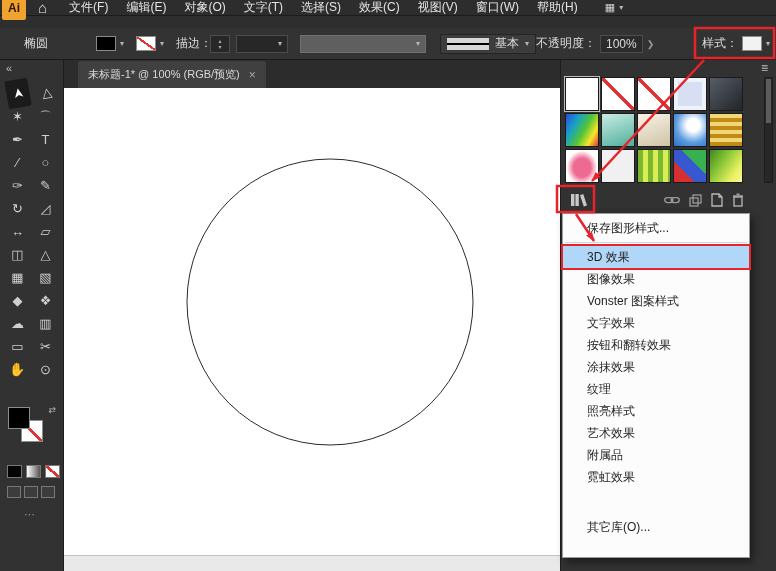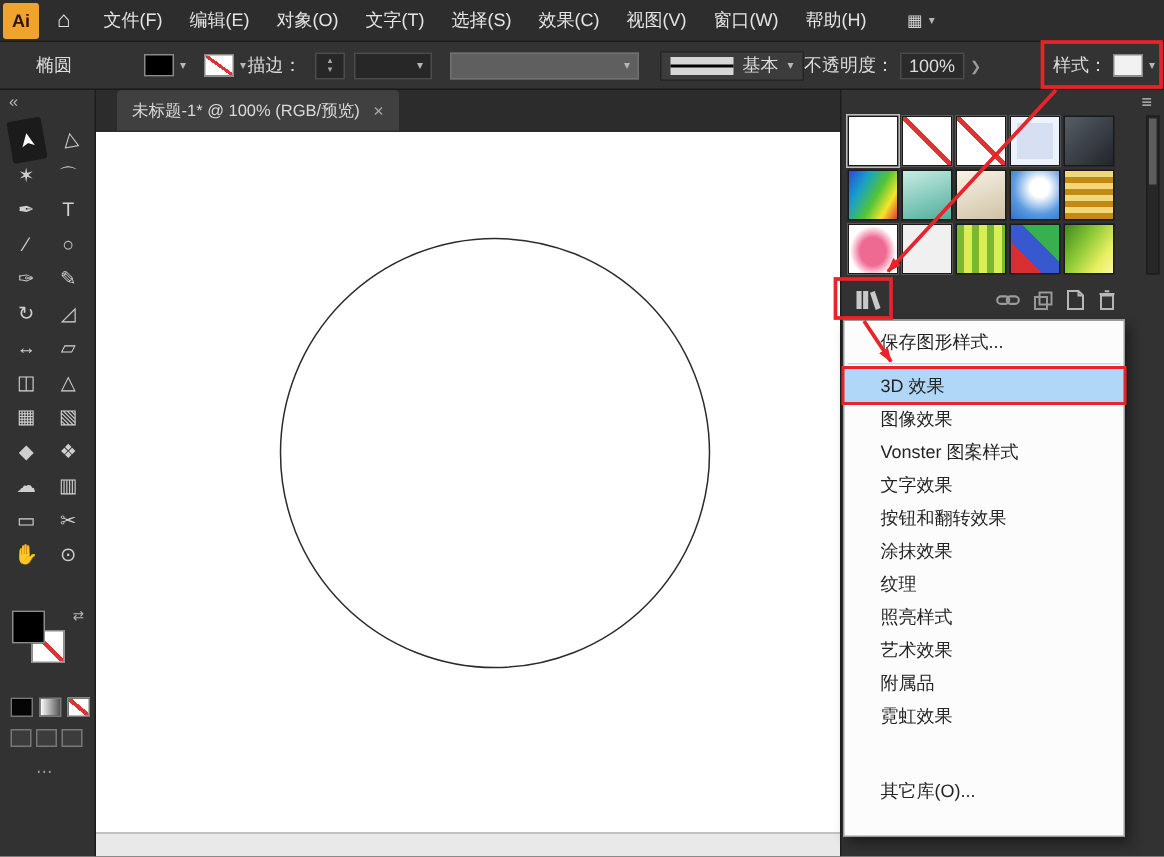--- a/index.html
+++ b/index.html
@@ -1,20 +1,20 @@
 <!DOCTYPE html>
 <html><head>
 <meta charset="utf-8">
 <style>
   * { margin:0; padding:0; box-sizing:border-box; }
   body { font-family:"Liberation Sans", sans-serif; background:#555; }
   .app { position:relative; width:776px; height:571px; background:#2e2e2e; overflow:hidden; font-family:"Liberation Sans", sans-serif; }
 
   
-  .menubar { position:absolute; top:0; left:0; right:0; height:28px; background:#2d2d2d; border-bottom:1px solid #1c1c1c; display:flex; align-items:center; }
+  .menubar { position:absolute; top:0; left:0; right:0; height:16px; background:#2d2d2d; border-bottom:1px solid #1c1c1c; display:flex; align-items:center; }
   .ai-logo { width:24px; height:24px; margin-left:2px; background:#f0a32e; color:#2d1600; font-weight:bold; font-size:12px; display:flex; align-items:center; justify-content:center; border-radius:2px; }
   .home-ic { color:#e2e2e2; font-size:15px; margin:0 13px 0 12px; }
   .mitem { color:#e4e4e4; font-size:12px; padding:17px 9px; cursor:default; }
   .ws-switch { margin-left:18px; color:#cfcfcf; font-size:11px; display:flex; gap:4px; align-items:center; }
 
   
   .controlbar { position:absolute; top:28px; left:0; right:0; height:32px; background:#333333; border-bottom:1px solid #191919; }
   .cb-item { position:absolute; top:0; height:100%; display:flex; align-items:center; gap:4px; color:#dcdcdc; font-size:12px; white-space:nowrap; }
   .chip { width:20px; height:15px; border:1px solid #8a8a8a; }
   .chip-black { background:#000; }
@@ -47,21 +47,21 @@
   .pbtn { width:15px; height:13px; border:1px solid #777; }
   .pbtn-color { background:#050505; }
   .pbtn-grad { background:linear-gradient(90deg,#fff,#555); }
   .pbtn-none { background:#fff; background-image:linear-gradient(to top right, transparent 42%, #e03434 42%, #e03434 58%, transparent 58%); }
   .mode-row { display:flex; gap:3px; margin:8px 0 0 7px; }
   .mbox { width:14px; height:12px; border:1px solid #777; background:#3c3c3c; }
   .tp-dots { margin:10px 0 0 24px; color:#9a9a9a; font-size:11px; }
 
   
   .center { position:absolute; top:60px; left:64px; right:216px; bottom:0; background:#2c2c2c; }
-  .tabbar { height:28px; background:#2c2c2c; display:flex; align-items:flex-start; }
+  .tabbar { height:28px; background:#2c2c2c; display:flex; align-items:flex-end; }
   .tab { margin-left:14px; background:#404040; color:#d9d9d9; font-size:11px; height:27px; display:flex; align-items:center; padding:0 10px; border-radius:3px 3px 0 0; gap:9px; }
   .tab-close { color:#a6a6a6; font-size:12px; }
   .canvas { position:absolute; top:28px; left:0; right:0; bottom:16px; background:#ffffff; }
   .scrollstrip { position:absolute; bottom:0; left:0; right:0; height:16px; background:#e9e9e9; border-top:1px solid #c2c2c2; }
 
   
   .rightpanel { position:absolute; top:60px; right:0; width:216px; bottom:0; background:#323232; border-left:1px solid #1d1d1d; }
   .panel-head { height:16px; display:flex; justify-content:flex-end; align-items:center; }
   .panel-menu { color:#c2c2c2; font-size:12px; margin-right:8px; }
   .swgrid { position:absolute; left:4px; top:17px; display:grid; grid-template-columns:repeat(5,34px); grid-auto-rows:34px; gap:2px; }
@@ -123,21 +123,21 @@
   <div class="controlbar">
     <div class="cb-item" style="left:24px">椭圆</div>
     <div class="cb-item" style="left:96px">
       <span class="chip chip-black"></span>
       <span class="caret">▾</span>
     </div>
     <div class="cb-item" style="left:136px">
       <span class="chip chip-none"></span>
       <span class="caret">▾</span>
     </div>
-    <div class="cb-item" style="left:165px">描边：</div>
+    <div class="cb-item" style="left:176px">描边：</div>
     <div class="cb-item" style="left:210px">
       <span class="stepper">
           <span>▴</span>
           <span>▾</span>
         </span>
     </div>
     <div class="cb-item" style="left:236px">
       <span class="combo small">
           <span class="caret">▾</span>
         </span>

